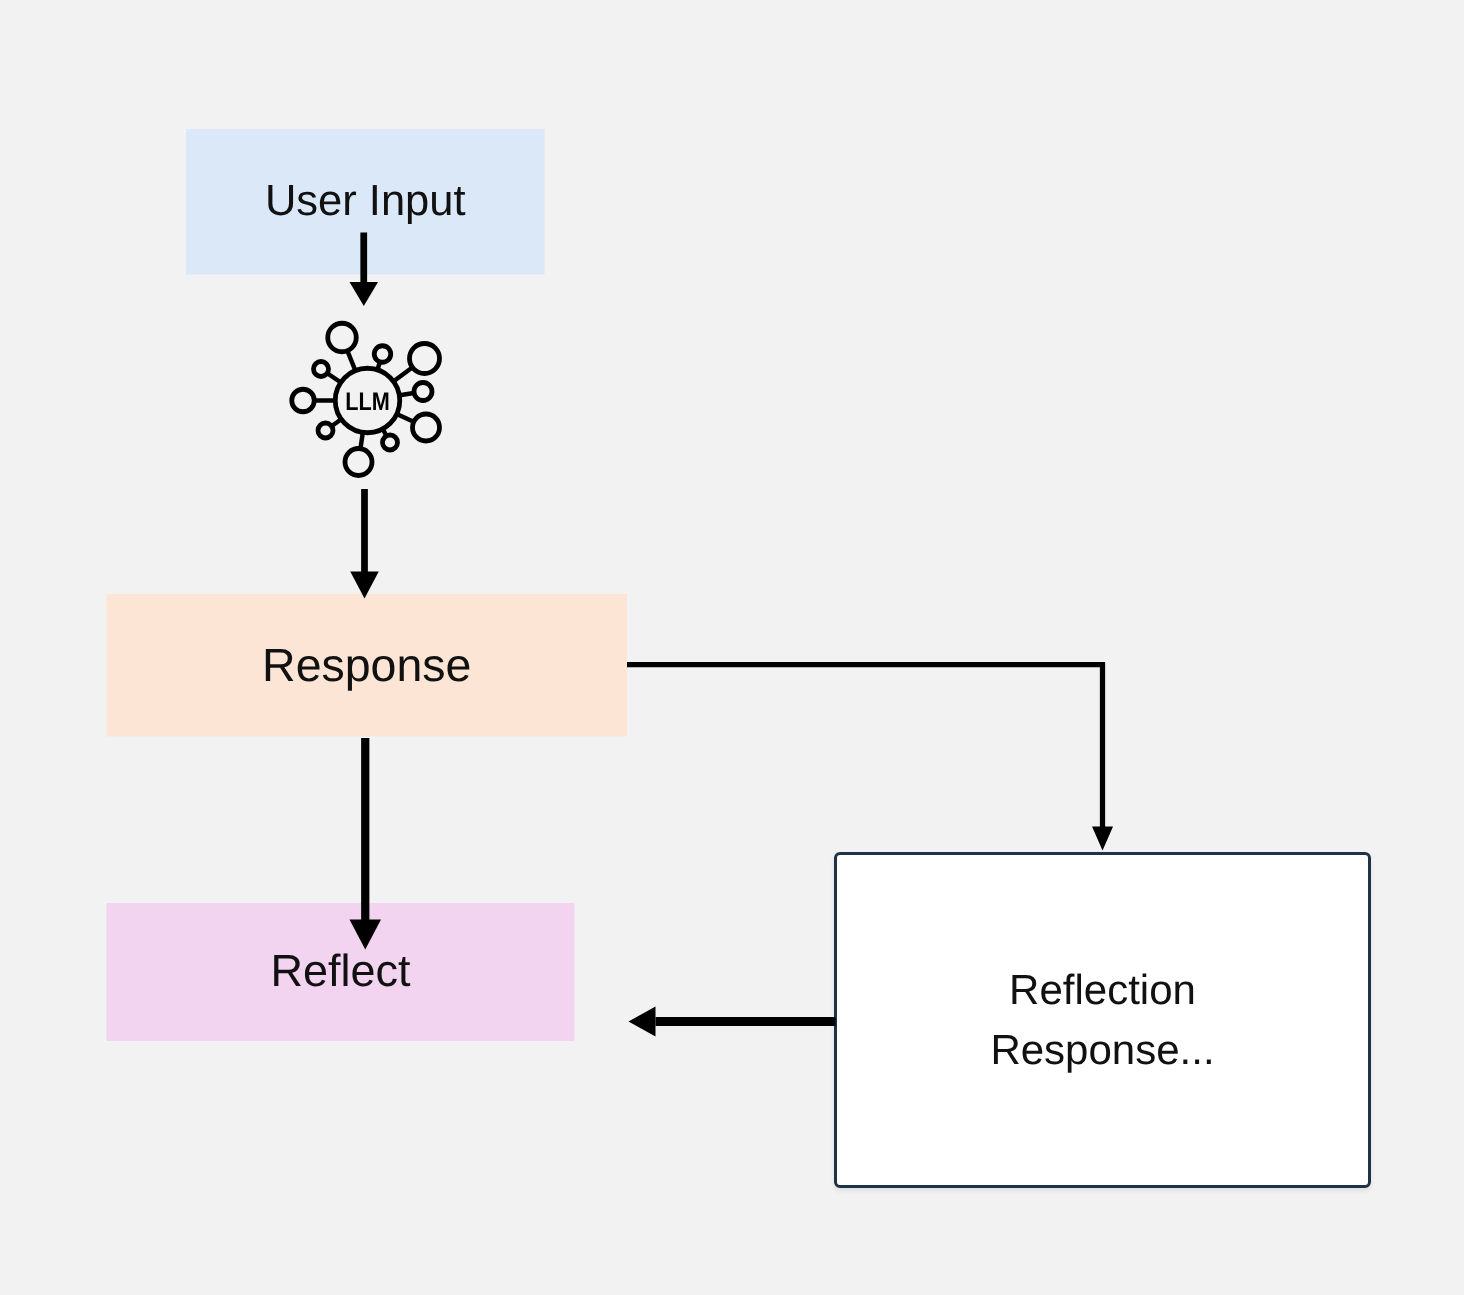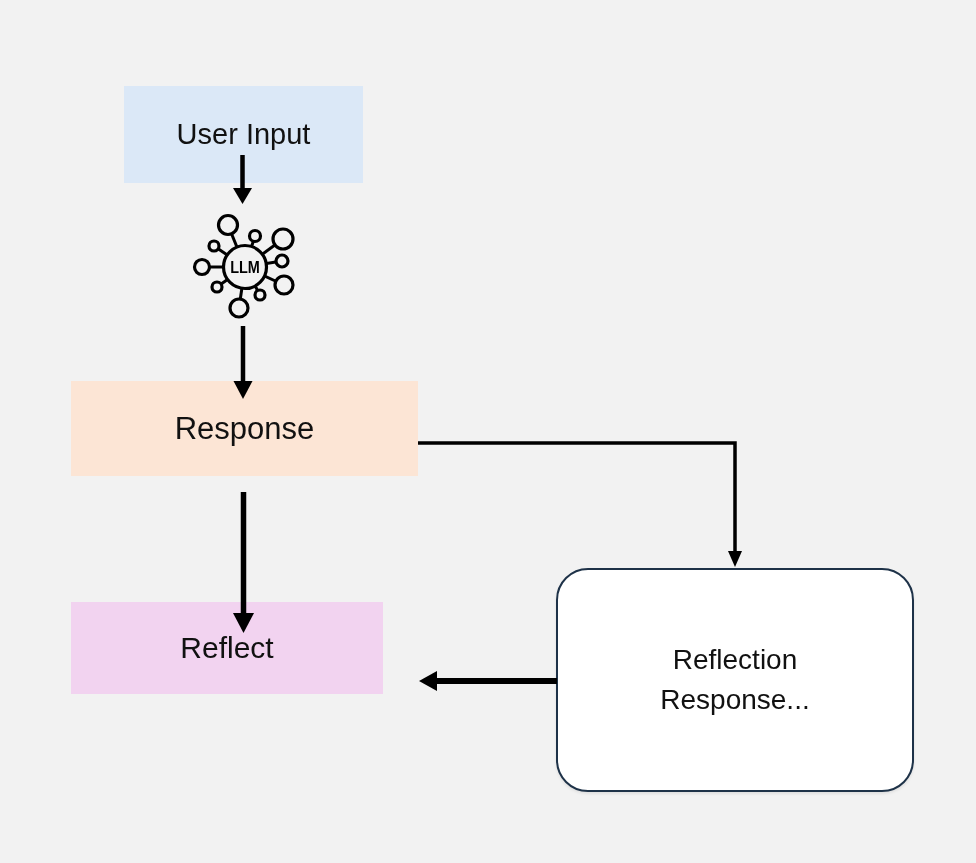--- a/index.html
+++ b/index.html
@@ -34,36 +34,36 @@
   }
 
   .node-user-input {
     left: 124px; top: 57px; width: 239px; height: 97px;
     background: var(--user-input-fill);
     font-size: 29px;
     margin-top: 29px;
   }
 
   .node-response {
-    left: 71px; top: 381px; width: 347px; height: 95px;
+    left: 71px; top: 396px; width: 347px; height: 95px;
     background: var(--response-fill);
     font-size: 31px;
   }
 
   .node-reflect {
     left: 71px; top: 602px; width: 312px; height: 92px;
     background: var(--reflect-fill);
     font-size: 30px;
   }
 
   .node-reflection {
     left: 556px; top: 568px; width: 358px; height: 224px;
     background: var(--reflection-fill);
     border: 2.5px solid var(--reflection-border);
-    border-radius: 32px;
+    border-radius: 4px;
     flex-direction: column;
     font-size: 28px;
     line-height: 40px;
     box-shadow: 0 2px 3px rgba(0,0,0,0.08);
   }
 
   svg.overlay {
     position: absolute;
     left: 0; top: 0;
     width: 976px; height: 863px;

